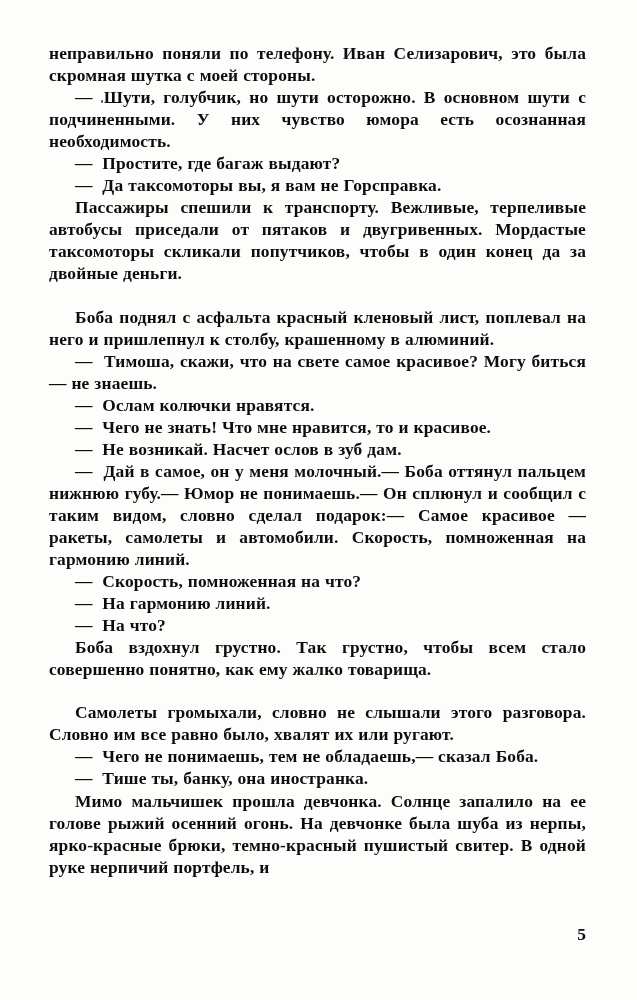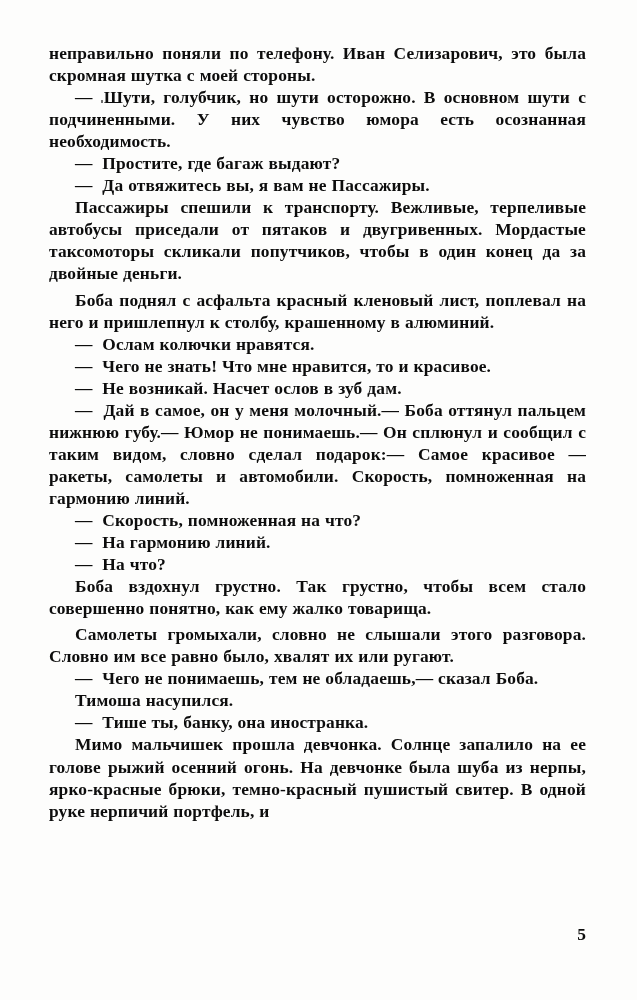--- a/index.html
+++ b/index.html
@@ -37,21 +37,21 @@
     text-indent: 26px;
     font-weight: bold;
     letter-spacing: 0.15px;
     word-spacing: 0.4px;
     -webkit-font-smoothing: none;
   }
   .para.no-indent {
     text-indent: 0;
   }
   .para.gap-before {
-    margin-top: 4px;
+    margin-top: 21px;
   }
   .para.gap-after {
     margin-bottom: 2px;
   }
   
   .artifact {
     display: inline-block;
     width: 2px;
     height: 3px;
     background: #4a4a4a;
@@ -75,26 +75,27 @@
 <div class="page">
 
   <div class="text-column">
 
     <p class="para no-indent">неправильно поняли по телефону. Иван Селизарович, это была скромная шутка с моей стороны.</p>
 
     <p class="para"><span>—</span>&nbsp;<span class="artifact"></span><span>Шути, голубчик, но шути осторожно. В основном шути с подчиненными. У них чувство юмора есть осознанная необходимость.</span></p>
 
     <p class="para"><span>—</span>&nbsp;&nbsp;<span>Простите, где багаж выдают?</span></p>
 
-    <p class="para"><span>—</span>&nbsp;&nbsp;<span>Да отвяжитесь вы, я вам не Пассажиры.</span></p>
+    <p class="para"><span>—</span>&nbsp;&nbsp;<span>Да таксомоторы вы, я вам не Горсправка.</span></p>
 
     <p class="para">Пассажиры спешили к транспорту. Вежливые, терпеливые автобусы приседали от пятаков и двугривенных. Мордастые таксомоторы скликали попутчиков, чтобы в один конец да за двойные деньги.</p>
 
     <p class="para gap-before">Боба поднял с асфальта красный кленовый лист, поплевал на него и пришлепнул к столбу, крашенному в алюминий.</p>
 
+    <p class="para"><span>—</span>&nbsp;&nbsp;<span>Тимоша, скажи, что на свете самое красивое? Могу биться — не знаешь.</span></p>
 
     <p class="para"><span>—</span>&nbsp;&nbsp;<span>Ослам колючки нравятся.</span></p>
 
     <p class="para"><span>—</span>&nbsp;&nbsp;<span>Чего не знать! Что мне нравится, то и красивое.</span></p>
 
     <p class="para"><span>—</span>&nbsp;&nbsp;<span>Не возникай. Насчет ослов в зуб дам.</span></p>
 
     <p class="para"><span>—</span>&nbsp;&nbsp;<span>Дай в самое, он у меня молочный.— Боба оттянул пальцем нижнюю губу.— Юмор не понимаешь.— Он сплюнул и сообщил с таким видом, словно сделал подарок:— Самое красивое — ракеты, самолеты и автомобили. Скорость, помноженная на гармонию линий.</span></p>
 
     <p class="para"><span>—</span>&nbsp;&nbsp;<span>Скорость, помноженная на что?</span></p>
@@ -102,21 +103,20 @@
     <p class="para"><span>—</span>&nbsp;&nbsp;<span>На гармонию линий.</span></p>
 
     <p class="para"><span>—</span>&nbsp;&nbsp;<span>На что?</span></p>
 
     <p class="para gap-after">Боба вздохнул грустно. Так грустно, чтобы всем стало совершенно понятно, как ему жалко товарища.</p>
 
     <p class="para gap-before">Самолеты громыхали, словно не слышали этого разговора. Словно им все равно было, хвалят их или ругают.</p>
 
     <p class="para"><span>—</span>&nbsp;&nbsp;<span>Чего не понимаешь, тем не обладаешь,— сказал Боба.</span></p>
 
-    <p class="para">Тимоша насупился.</p>
 
 
 
     <p class="para"><span>—</span>&nbsp;&nbsp;<span>Тише ты, банку, она иностранка.</span></p>
 
     <p class="para">Мимо мальчишек прошла девчонка. Солнце запалило на ее голове рыжий осенний огонь. На девчонке была шуба из нерпы, ярко-красные брюки, темно-красный пушистый свитер. В одной руке нерпичий портфель, и</p>
 
   </div>
 
   <div class="folio">5</div>

